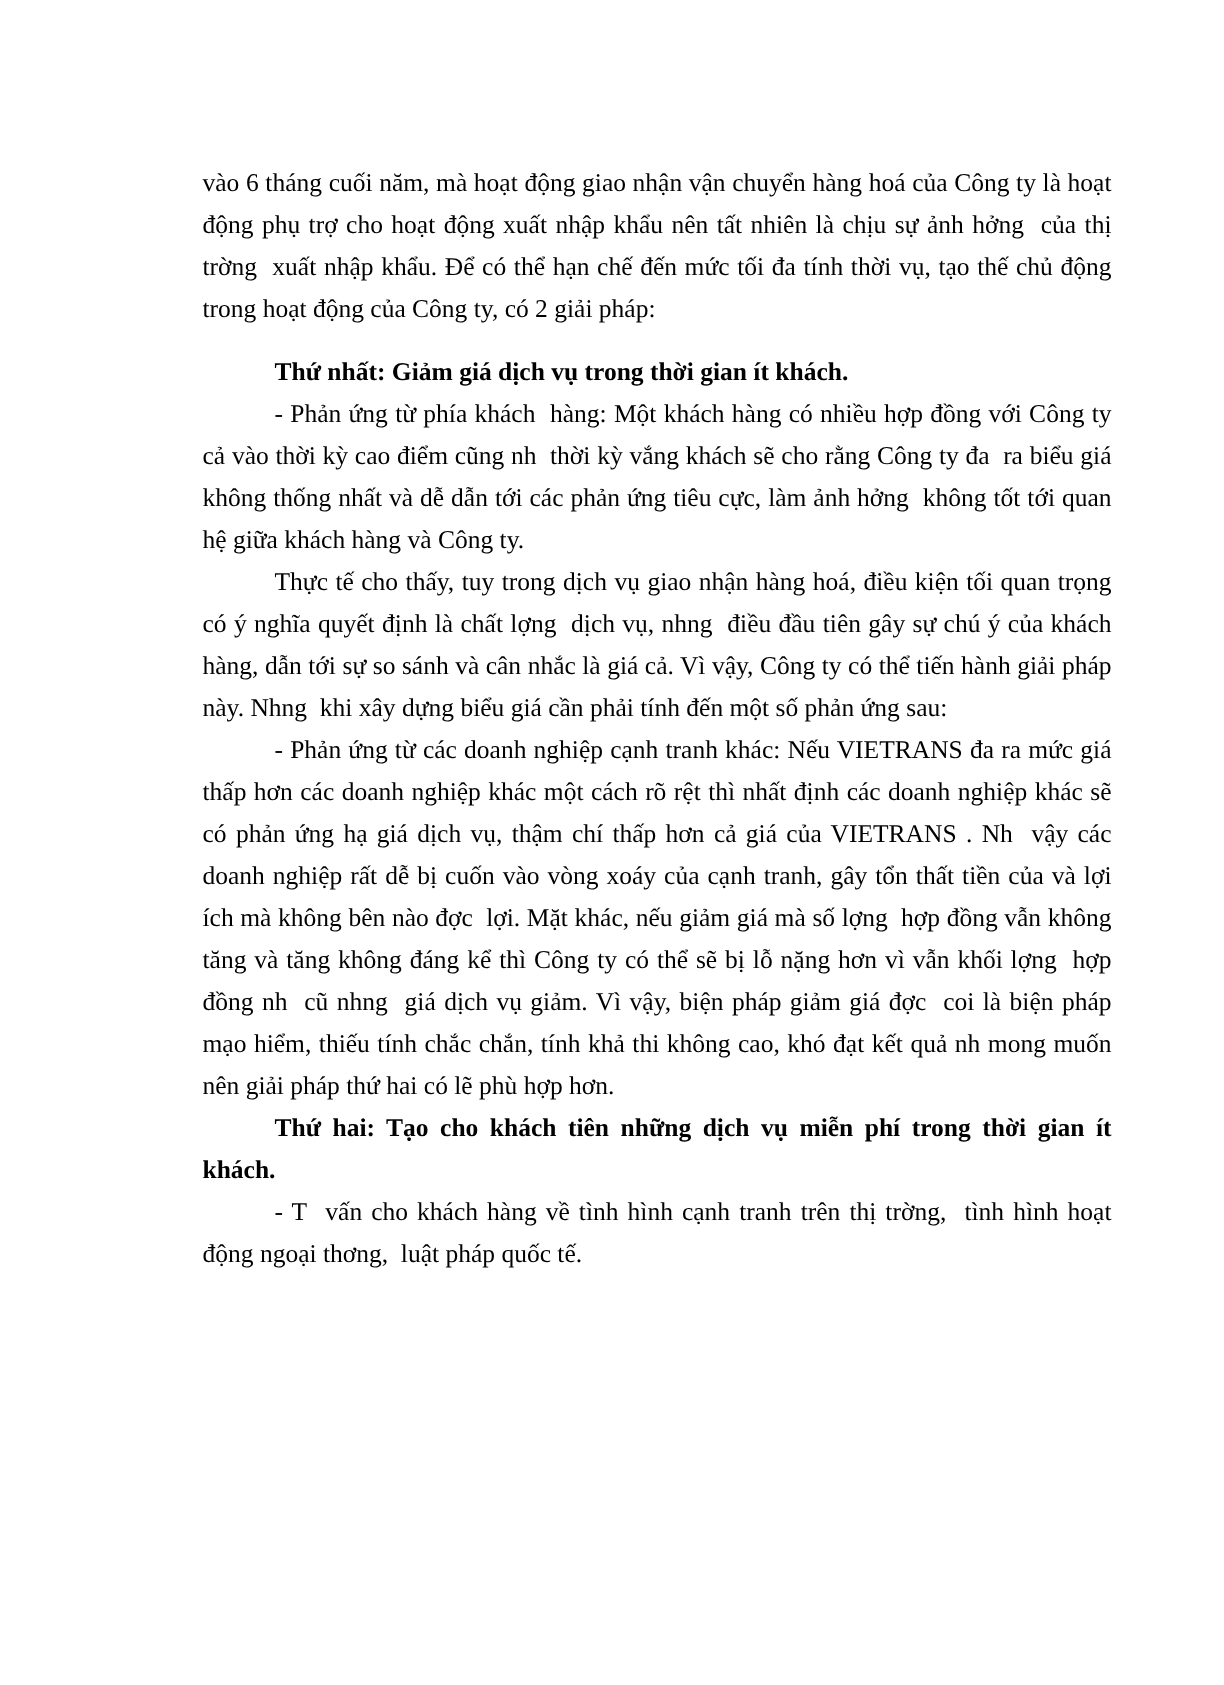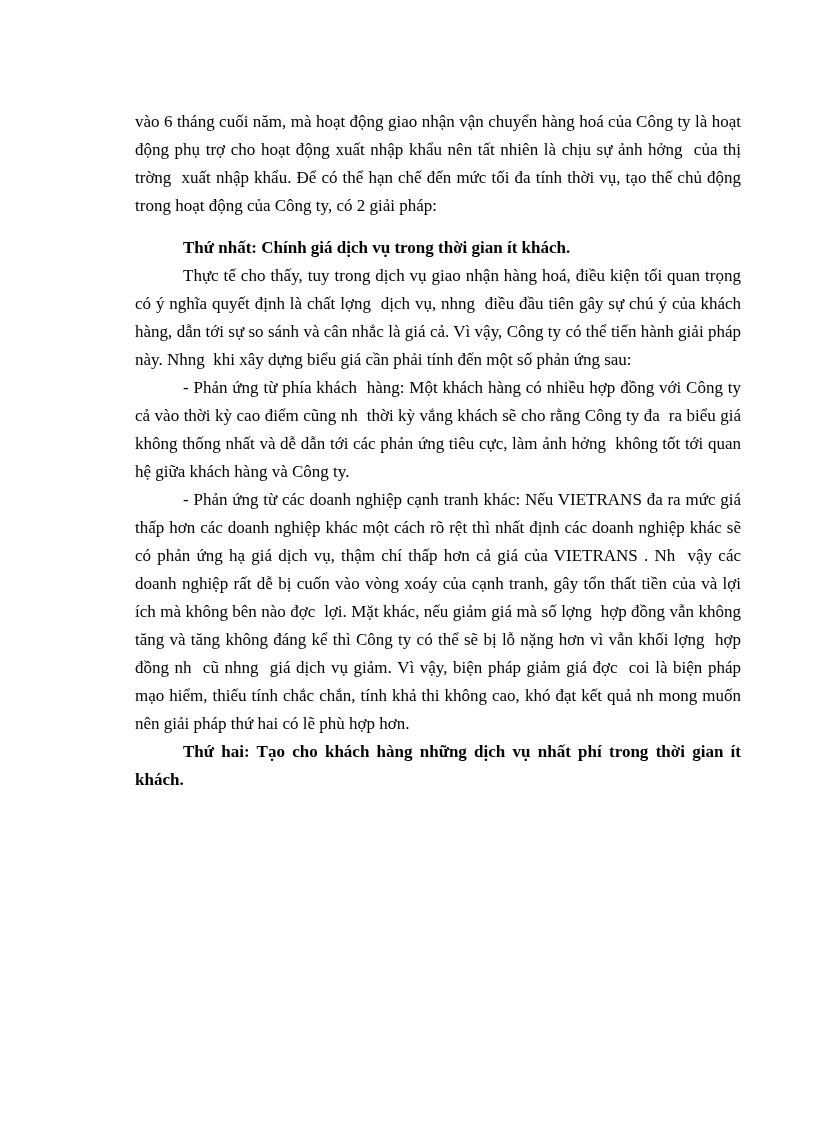--- a/index.html
+++ b/index.html
@@ -57,23 +57,24 @@
     font-family: "Liberation Serif", "DejaVu Serif", serif;
     color: #7f1d1d;
   }
 </style>
 </head>
 <body>
 
 <div class="page">
   <div class="content">
     <p class="no-indent">vào 6 tháng cuối năm, mà hoạt động giao nhận vận chuyển hàng hoá của Công ty là hoạt động phụ trợ cho hoạt động xuất nhập khẩu nên tất nhiên là chịu sự ảnh hởng&nbsp; của thị trờng&nbsp; xuất nhập khẩu. Để có thể hạn chế đến mức tối đa tính thời vụ, tạo thế chủ động trong hoạt động của Công ty, có 2 giải pháp:</p>
-    <p class="heading gap-above">Thứ nhất: Chính giá dịch vụ trong thời gian ít khách.</p>
+    <p class="heading gap-above">Thứ nhất: Giảm giá dịch vụ trong thời gian ít khách.</p>
+    <p>- Phản ứng từ phía khách&nbsp; hàng: Một khách hàng có nhiều hợp đồng với Công ty cả vào thời kỳ cao điểm cũng nh&nbsp; thời kỳ vắng khách sẽ cho rằng Công ty đa&nbsp; ra biểu giá không thống nhất và dễ dẫn tới các phản ứng tiêu cực, làm ảnh hởng&nbsp; không tốt tới quan hệ giữa khách hàng và Công ty.</p>
     <p>Thực tế cho thấy, tuy trong dịch vụ giao nhận hàng hoá, điều kiện tối quan trọng có ý nghĩa quyết định là chất lợng&nbsp; dịch vụ, nhng&nbsp; điều đầu tiên gây sự chú ý của khách hàng, dẫn tới sự so sánh và cân nhắc là giá cả. Vì vậy, Công ty có thể tiến hành giải pháp này. Nhng&nbsp; khi xây dựng biểu giá cần phải tính đến một số phản ứng sau:</p>
-    <p>- Phản ứng từ phía khách&nbsp; hàng: Một khách hàng có nhiều hợp đồng với Công ty cả vào thời kỳ cao điểm cũng nh&nbsp; thời kỳ vắng khách sẽ cho rằng Công ty đa&nbsp; ra biểu giá không thống nhất và dễ dẫn tới các phản ứng tiêu cực, làm ảnh hởng&nbsp; không tốt tới quan hệ giữa khách hàng và Công ty.</p>
     <p>- Phản ứng từ các doanh nghiệp cạnh tranh khác: Nếu VIETRANS đa ra mức giá thấp hơn các doanh nghiệp khác một cách rõ rệt thì nhất định các doanh nghiệp khác sẽ có phản ứng hạ giá dịch vụ, thậm chí thấp hơn cả giá của VIETRANS . Nh&nbsp; vậy các doanh nghiệp rất dễ bị cuốn vào vòng xoáy của cạnh tranh, gây tổn thất tiền của và lợi ích mà không bên nào đợc&nbsp; lợi. Mặt khác, nếu giảm giá mà số lợng&nbsp; hợp đồng vẫn không tăng và tăng không đáng kể thì Công ty có thể sẽ bị lỗ nặng hơn vì vẫn khối lợng&nbsp; hợp đồng nh&nbsp; cũ nhng&nbsp; giá dịch vụ giảm. Vì vậy, biện pháp giảm giá đợc&nbsp; coi là biện pháp mạo hiểm, thiếu tính chắc chắn, tính khả thi không cao, khó đạt kết quả nh mong muốn nên giải pháp thứ hai có lẽ phù hợp hơn.</p>
-    <p class="heading">Thứ hai: Tạo cho khách hàng những dịch vụ nhất phí trong thời gian ít khách.</p>
+    <p class="heading">Thứ hai: Tạo cho khách tiên những dịch vụ miễn phí trong thời gian ít khách.</p>
+    <p>- T&nbsp; vấn cho khách hàng về tình hình cạnh tranh trên thị trờng,&nbsp; tình hình hoạt động ngoại thơng,&nbsp; luật pháp quốc tế.</p>
   </div>
 
   <hr class="footer-rule">
 
   <div class="page-number">27</div>
 </div>
 
 </body></html>

